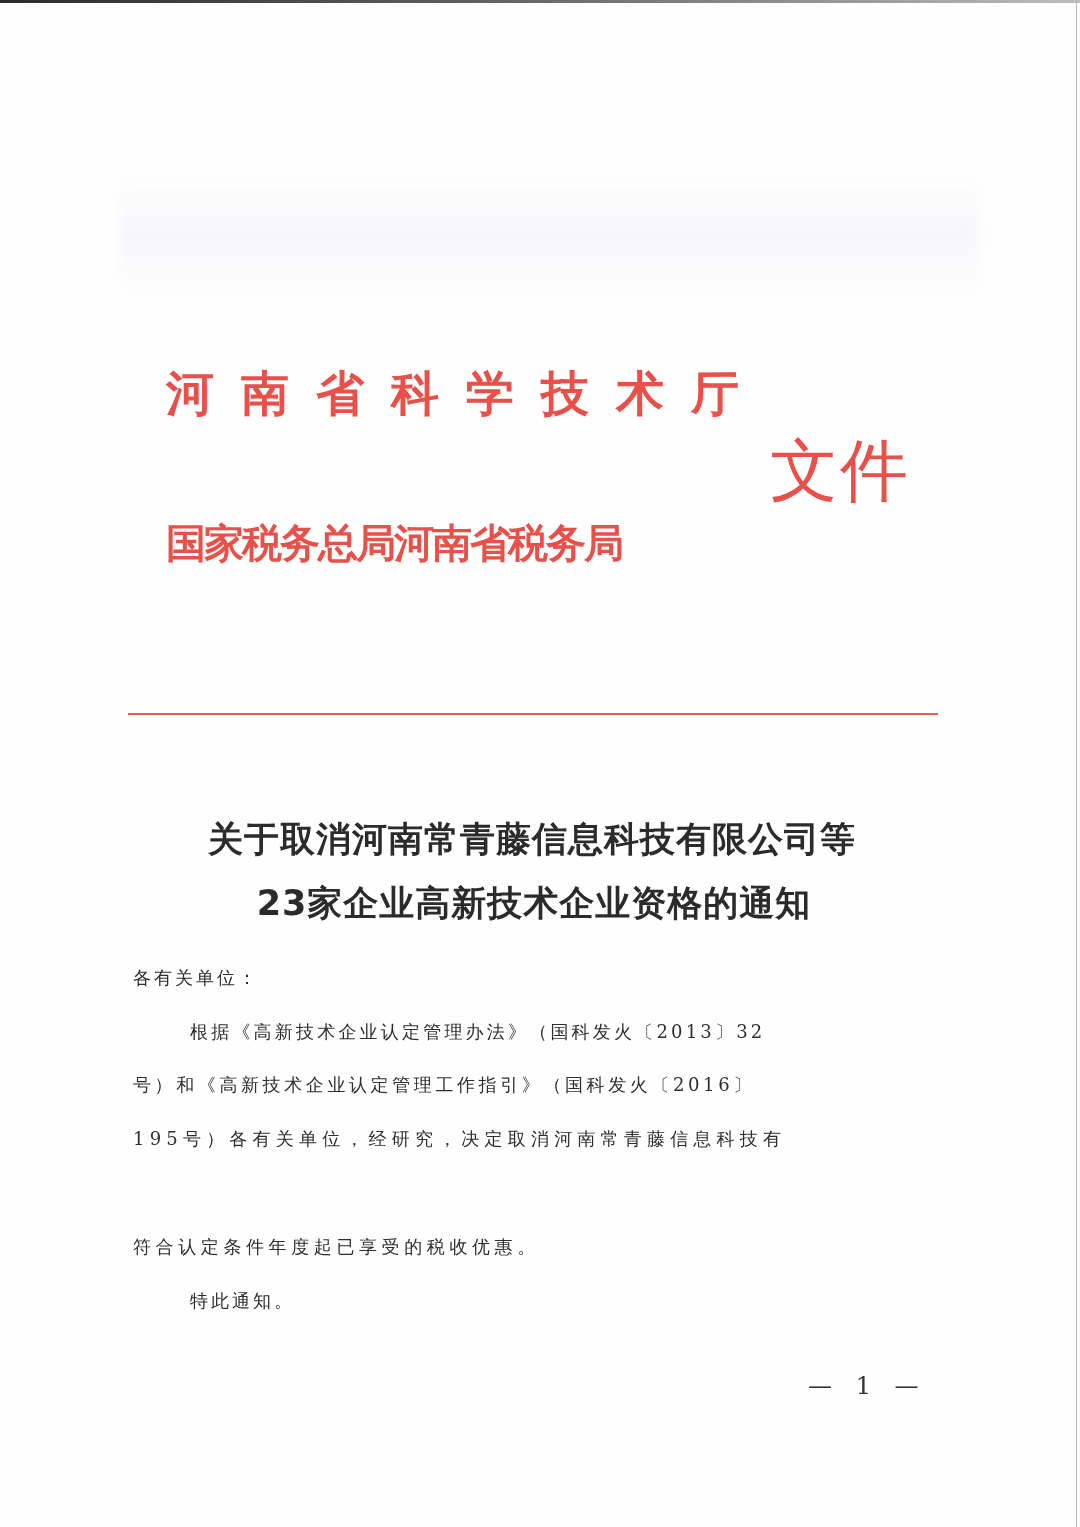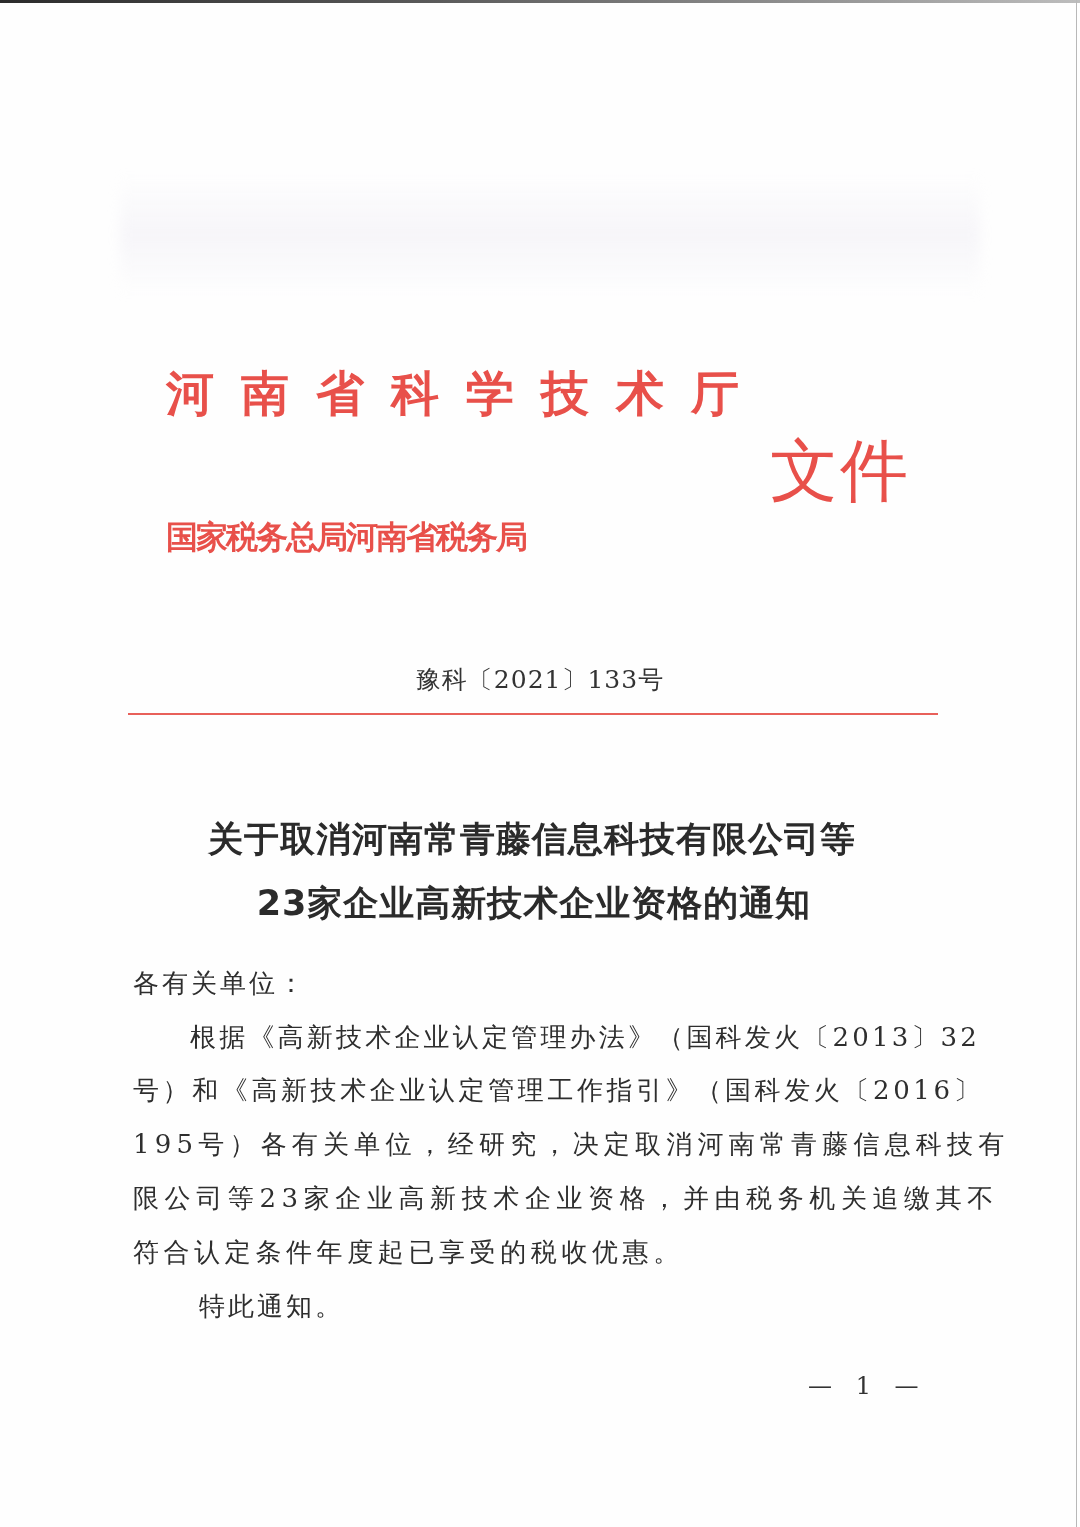--- a/index.html
+++ b/index.html
@@ -53,21 +53,21 @@
       font-size: 48px;
       letter-spacing: 27px;
     }
     .org2 {
       left: 166px; top: 442px;
       font-size: 48px;
       letter-spacing: 59px;
     }
     .org3 {
       left: 166px; top: 516px;
-      font-size: 32px;
+      font-size: 40px;
       letter-spacing: -2px;
       font-family: "DejaVu Sans", "Liberation Sans", sans-serif;
     }
     .wenjian {
       left: 770px; top: 426px;
       font-size: 68px;
       font-weight: normal;
       letter-spacing: 2px;
     }
     .doc-number {
@@ -92,32 +92,32 @@
       font-family: "DejaVu Sans", "Liberation Sans", sans-serif;
       font-weight: bold;
       font-size: 35px;
       color: #2b2b2b;
       letter-spacing: 1px;
     }
     .title1 { top: 816px; left: -8px; }
     .title2 { top: 880px; left: -6px; }
     .body-text {
       position: absolute;
-      font-size: 26px;
+      font-size: 18px;
       color: #2e2e2e;
       white-space: nowrap;
     }
     .salutation { left: 133px; top: 966px; letter-spacing: 3px; }
     .p-line { left: 133px; letter-spacing: 4.6px; }
     .l1 { left: 190px; top: 1020px; letter-spacing: 3.2px; }
     .l2 { top: 1073px; letter-spacing: 3.6px; text-align: center; }
     .l3 { top: 1127px; letter-spacing: 5.2px; }
     .l4 { top: 1181px; letter-spacing: 5.6px; }
     .l5 { top: 1235px; letter-spacing: 4.6px; }
-    .closing { left: 199px; top: 1289px; letter-spacing: 3px; }
+    .closing { left: 190px; top: 1289px; letter-spacing: 3px; }
     .page-num {
       position: absolute;
       left: 808px; top: 1372px;
       font-size: 24px;
       color: #333;
       letter-spacing: 8px;
       white-space: nowrap;
     }
   </style>
 </head>
@@ -125,30 +125,28 @@
 
 <div class="page">
   <div class="top-strip"></div>
   <div class="right-edge"></div>
   <div class="bleed"></div>
 
   <div class="header-red org1">河南省科学技术厅</div>
   <div class="header-red org3">国家税务总局河南省税务局</div>
   <div class="header-red wenjian">文件</div>
 
-  <div class="doc-number">豫科〔2021〕133号</div>
   <div class="red-rule"></div>
 
   <div class="title title1">关于取消河南常青藤信息科技有限公司等</div>
   <div class="title title2">23家企业高新技术企业资格的通知</div>
 
   <div class="body-text salutation">各有关单位：</div>
 
   <div class="body-text l1">根据《高新技术企业认定管理办法》（国科发火〔2013〕32</div>
   <div class="body-text p-line l2">号）和《高新技术企业认定管理工作指引》（国科发火〔2016〕</div>
   <div class="body-text p-line l3">195号）各有关单位，经研究，决定取消河南常青藤信息科技有</div>
-  <div class="body-text p-line l4">限公司等23家企业高新技术企业资格，并由税务机关追缴其不</div>
   <div class="body-text p-line l5">符合认定条件年度起已享受的税收优惠。</div>
 
   <div class="body-text closing">特此通知。</div>
 
   <div class="page-num">— 1 —</div>
 </div>
 
 </body></html>

